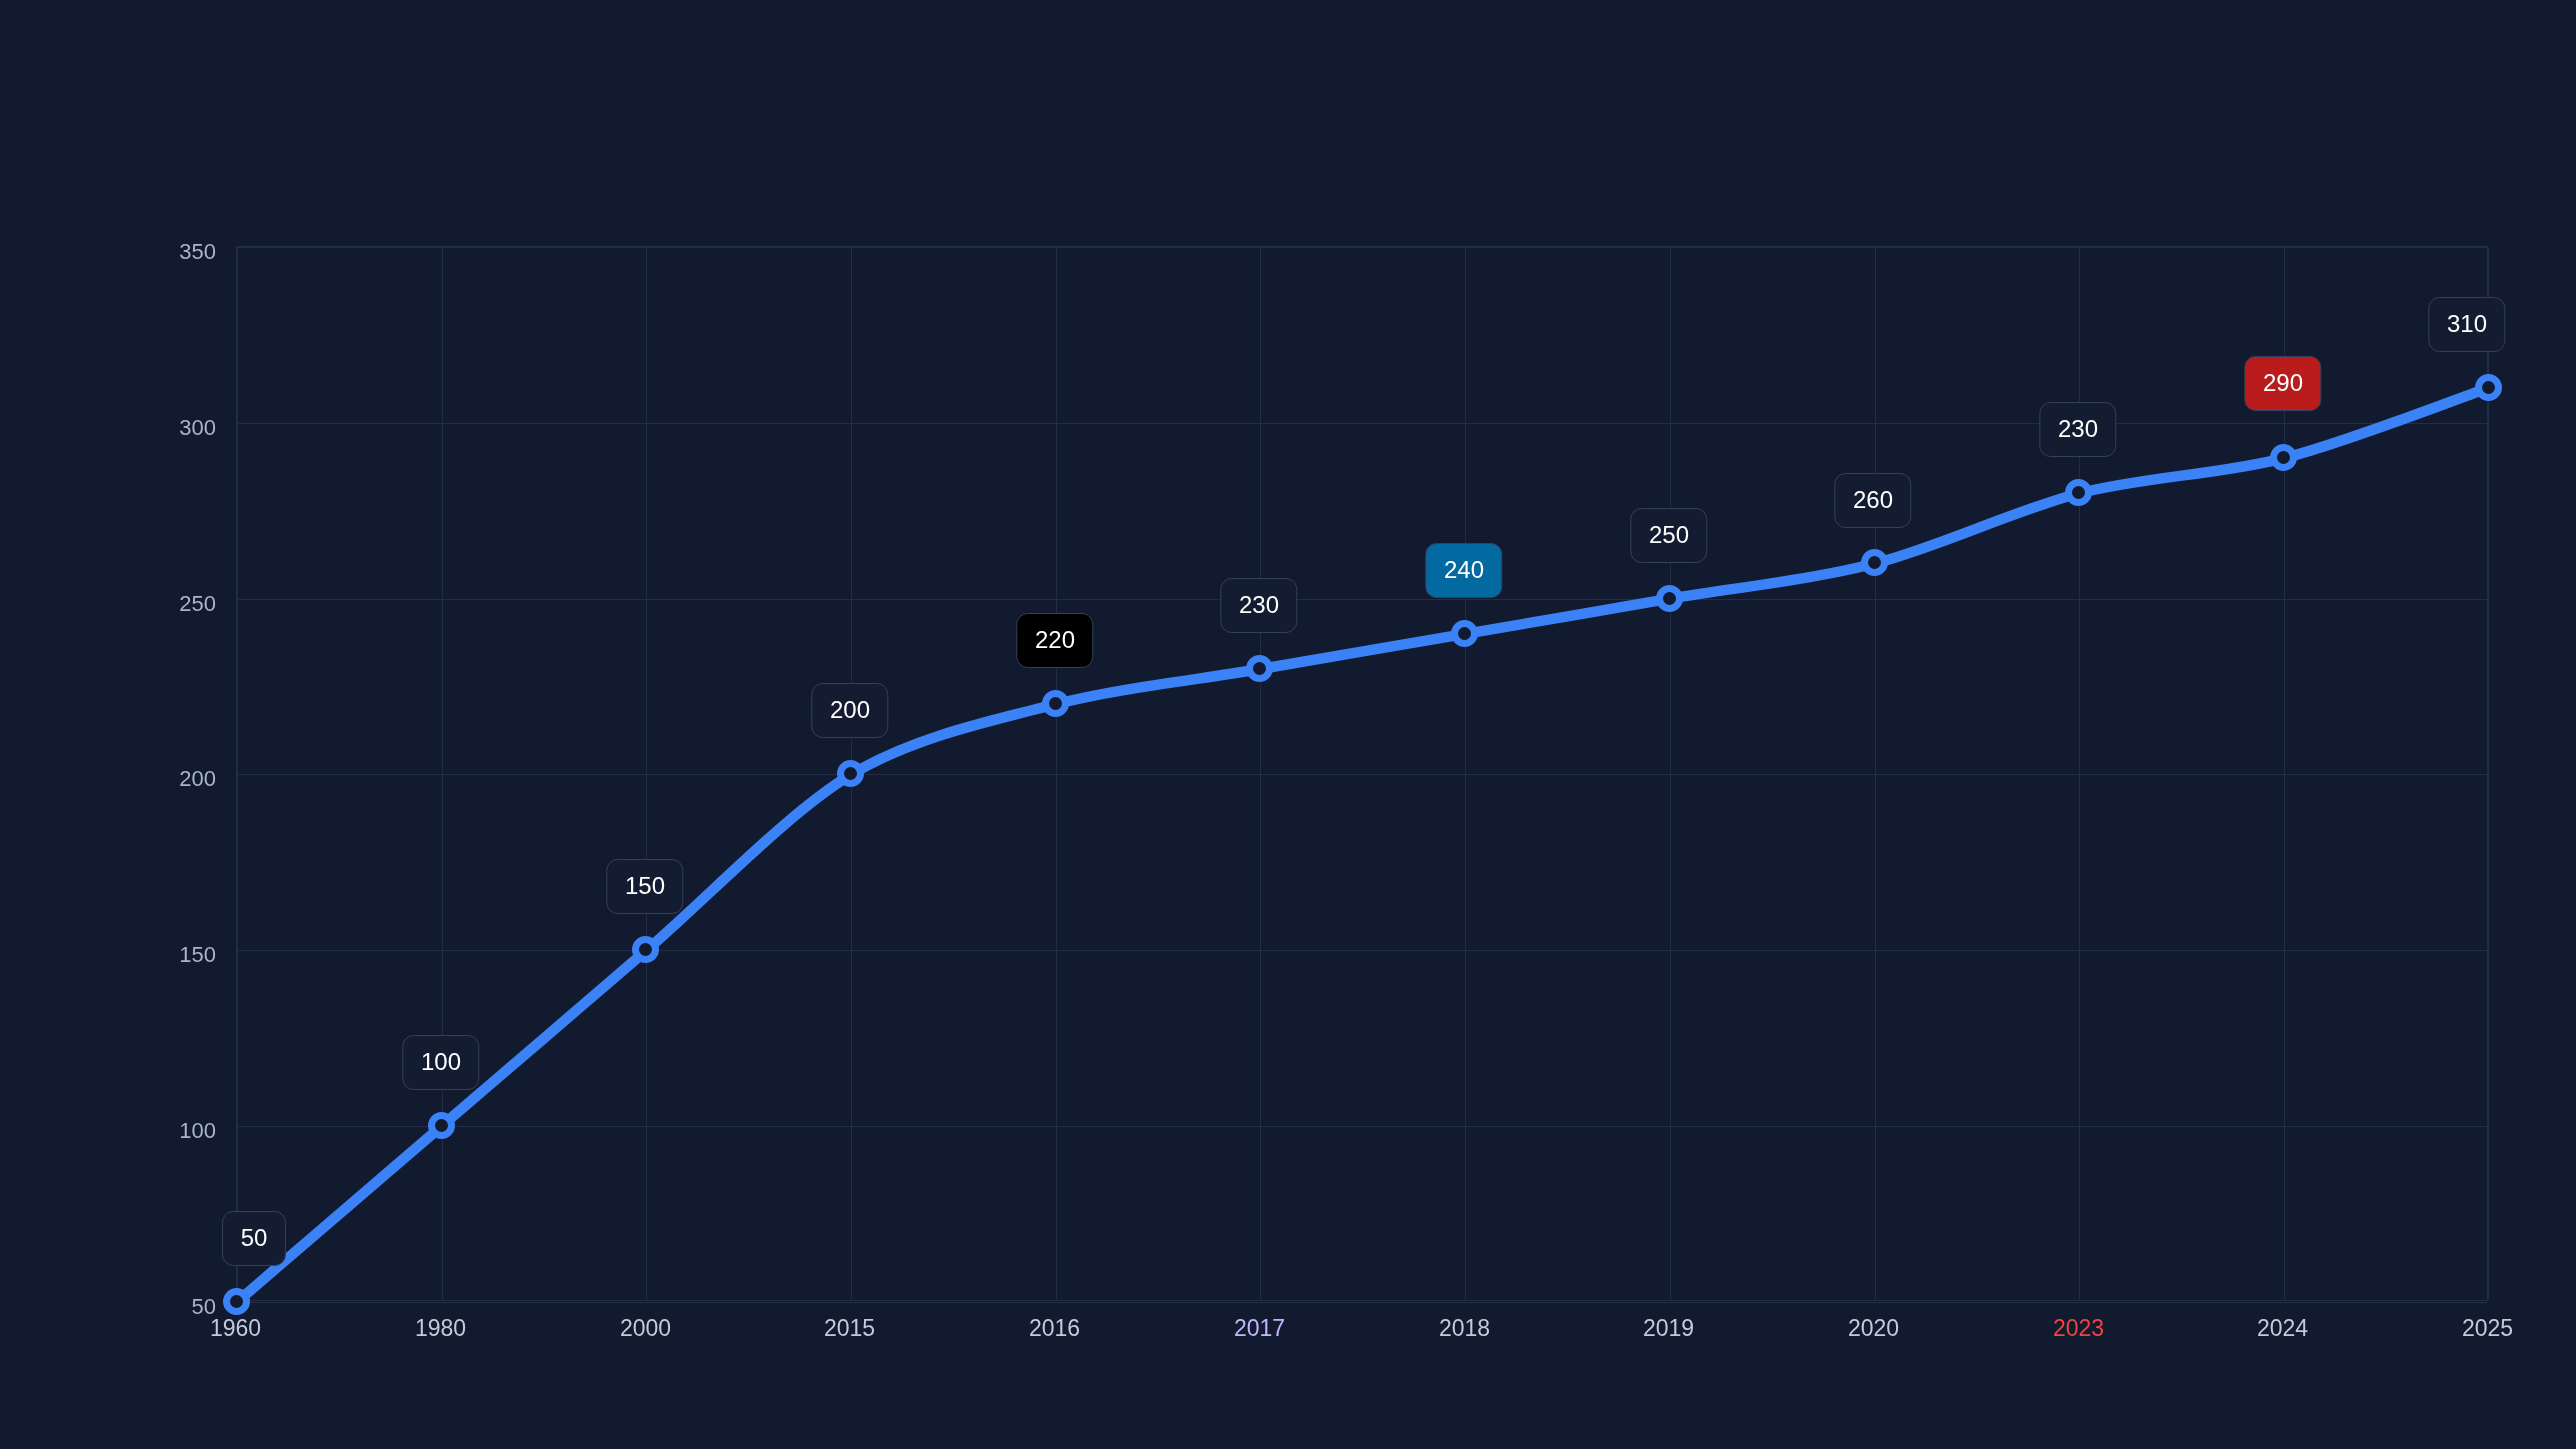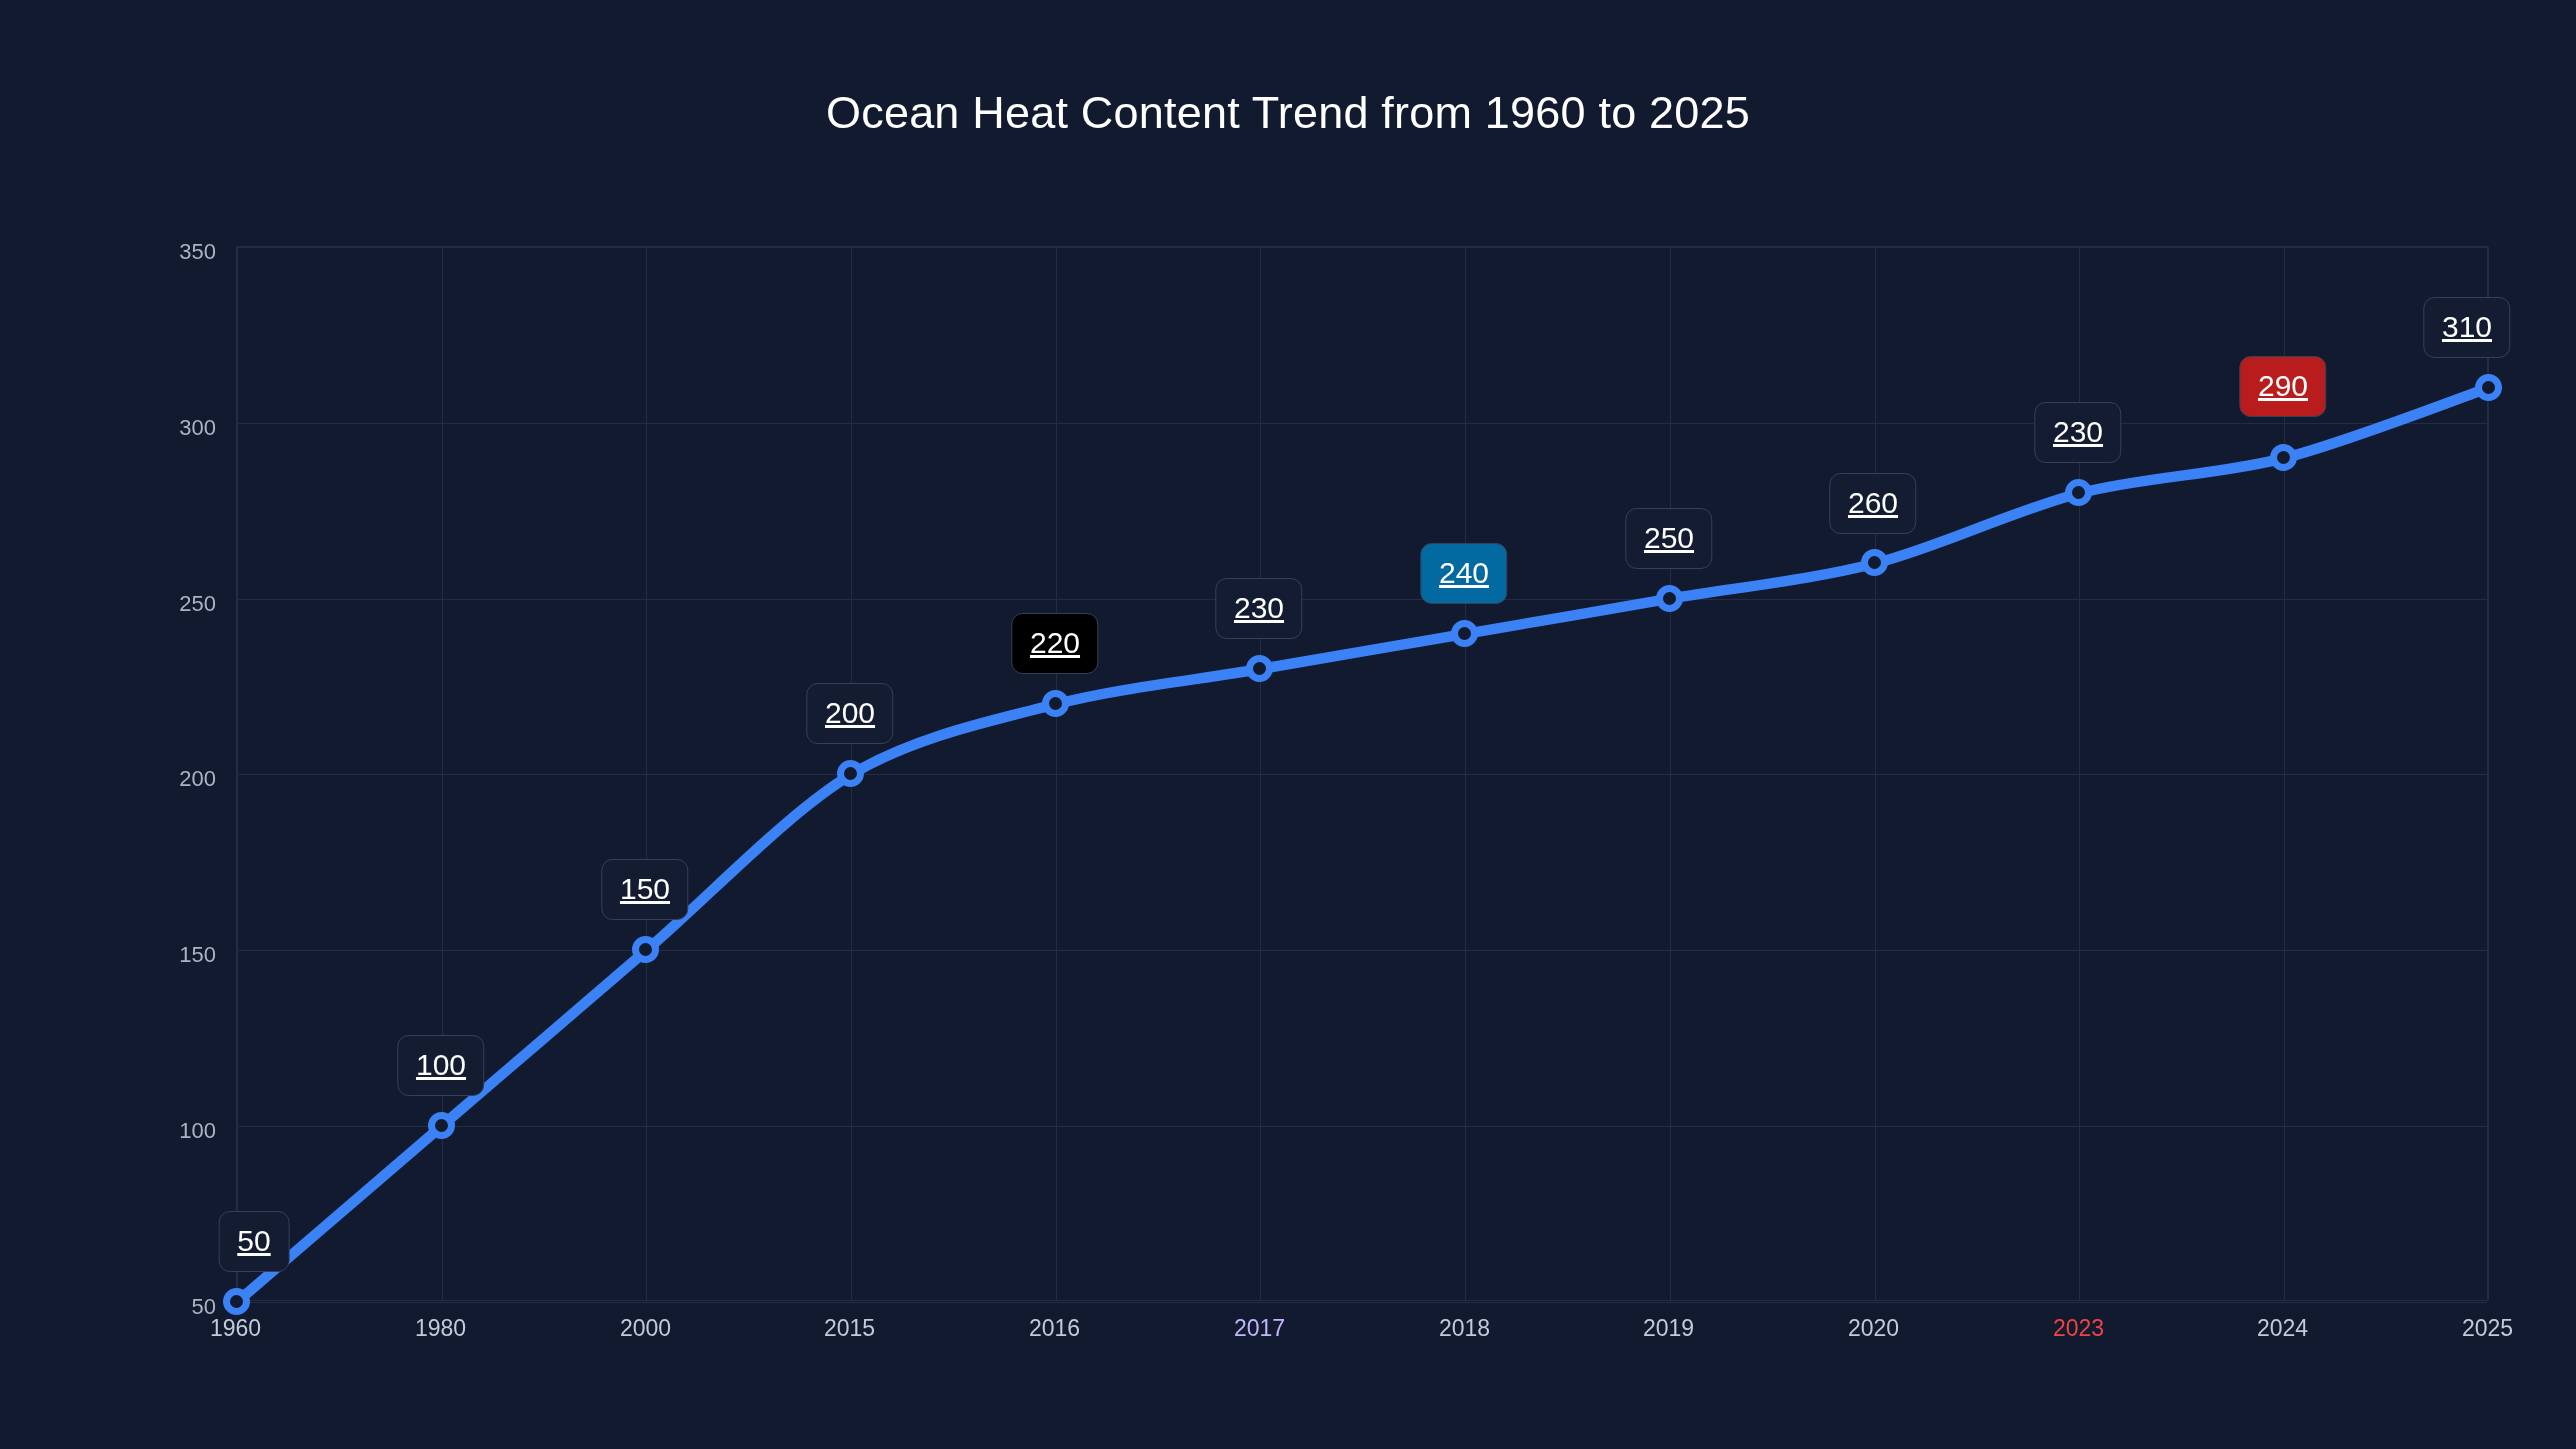--- a/index.html
+++ b/index.html
@@ -117,33 +117,31 @@
   }
 
   
   .dlabel {
     position: absolute;
     transform: translateX(-50%);
     background: #131c31;
     border: 0.8px solid #36405a;
     border-radius: 11.3px;
     color: #ffffff;
-    font-size: 30px;
+    font-size: 24px;
     line-height: 1;
     padding: 13.7px 17.7px 15.3px 17.7px;
     white-space: nowrap;
-    text-decoration: underline;
   }
 </style>
 </head>
 <body>
 
 <div id="app">
 
-  <div class="chart-title">Ocean Heat Content Trend from 1960 to 2025</div>
 
   <div class="y-axis-title-wrap">
     <div class="y-axis-title">Ocean Heat Content (Zettajoules)</div>
   </div>
 
   <div id="yticks">
       <div class="ytick-lbl" style="left: 127px; top: 1286px; color: rgb(170, 180, 197);">50</div>
       <div class="ytick-lbl" style="left: 127px; top: 1110px; color: rgb(170, 180, 197);">100</div>
       <div class="ytick-lbl" style="left: 127px; top: 934px; color: rgb(170, 180, 197);">150</div>
       <div class="ytick-lbl" style="left: 127px; top: 758px; color: rgb(170, 180, 197);">200</div>

